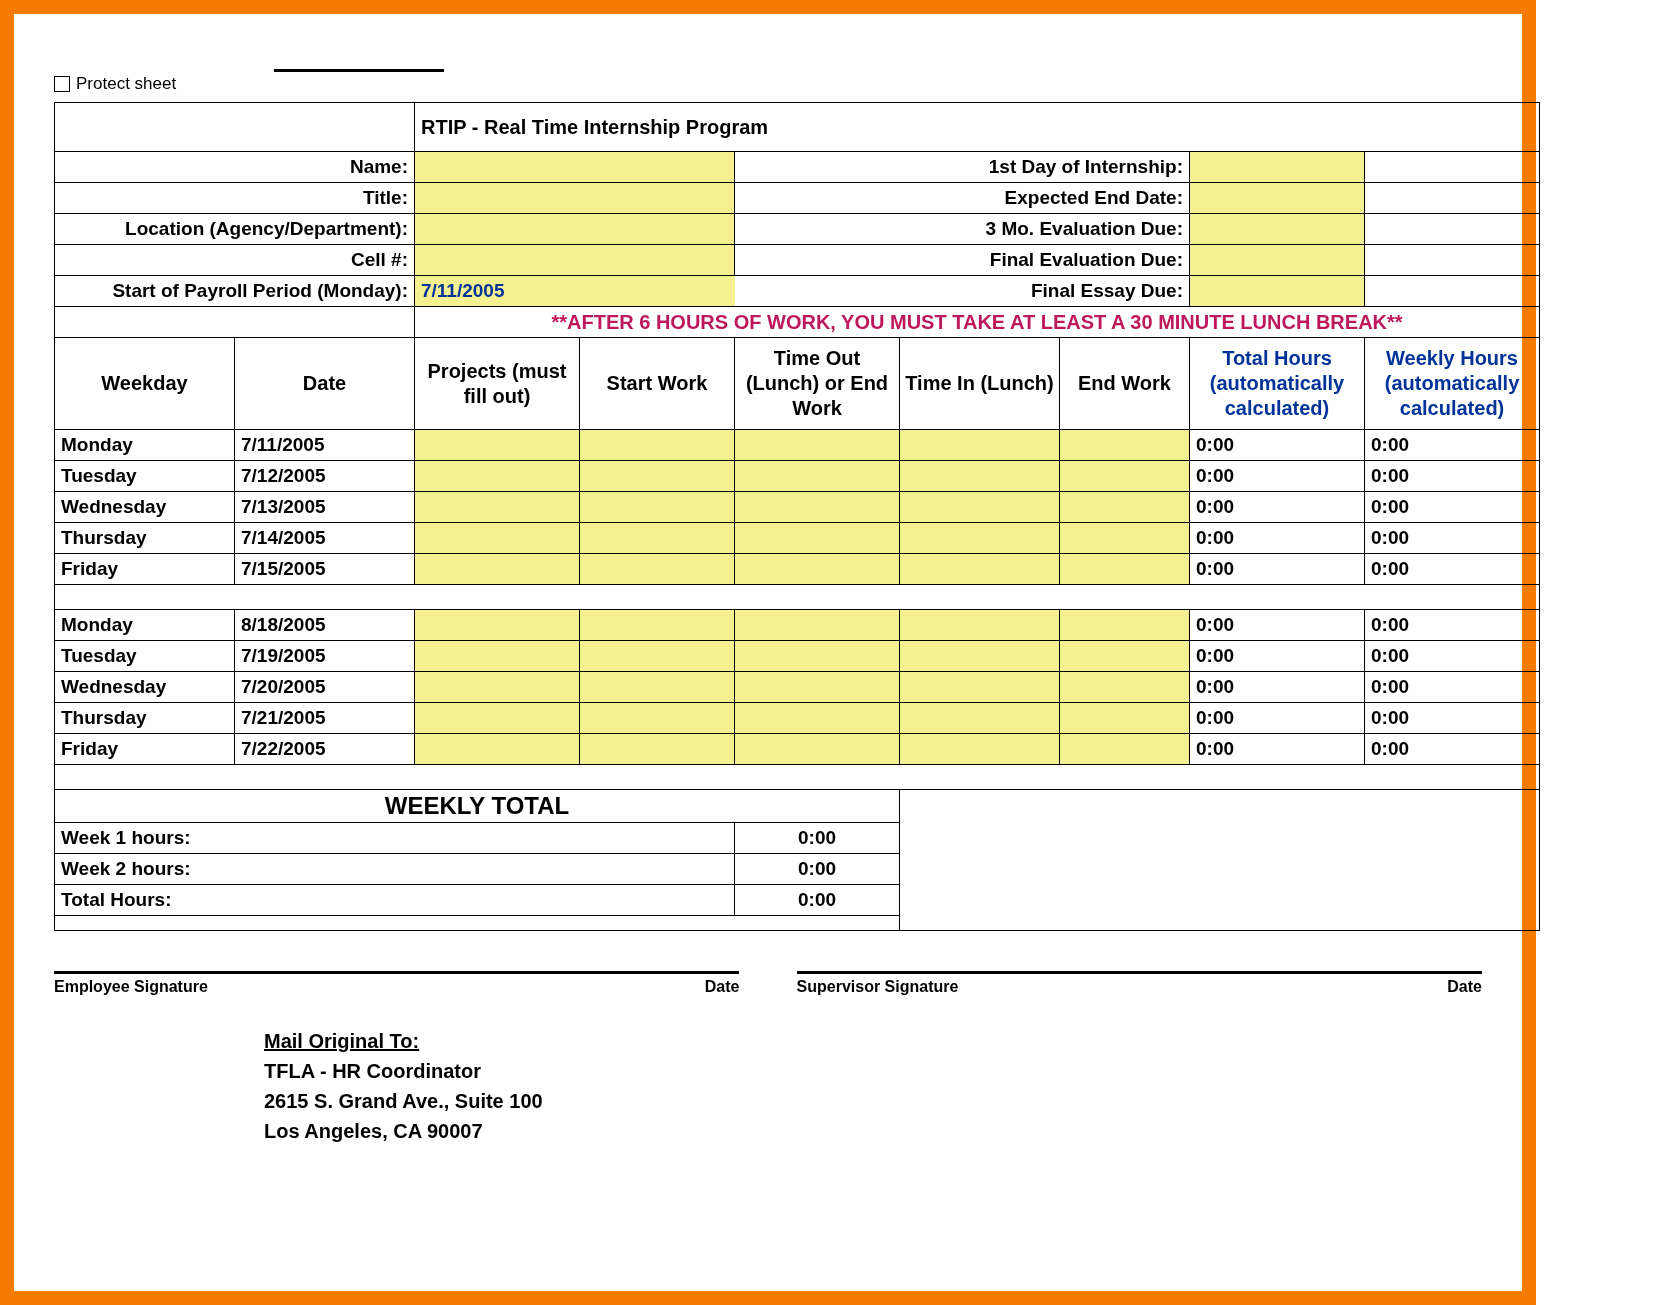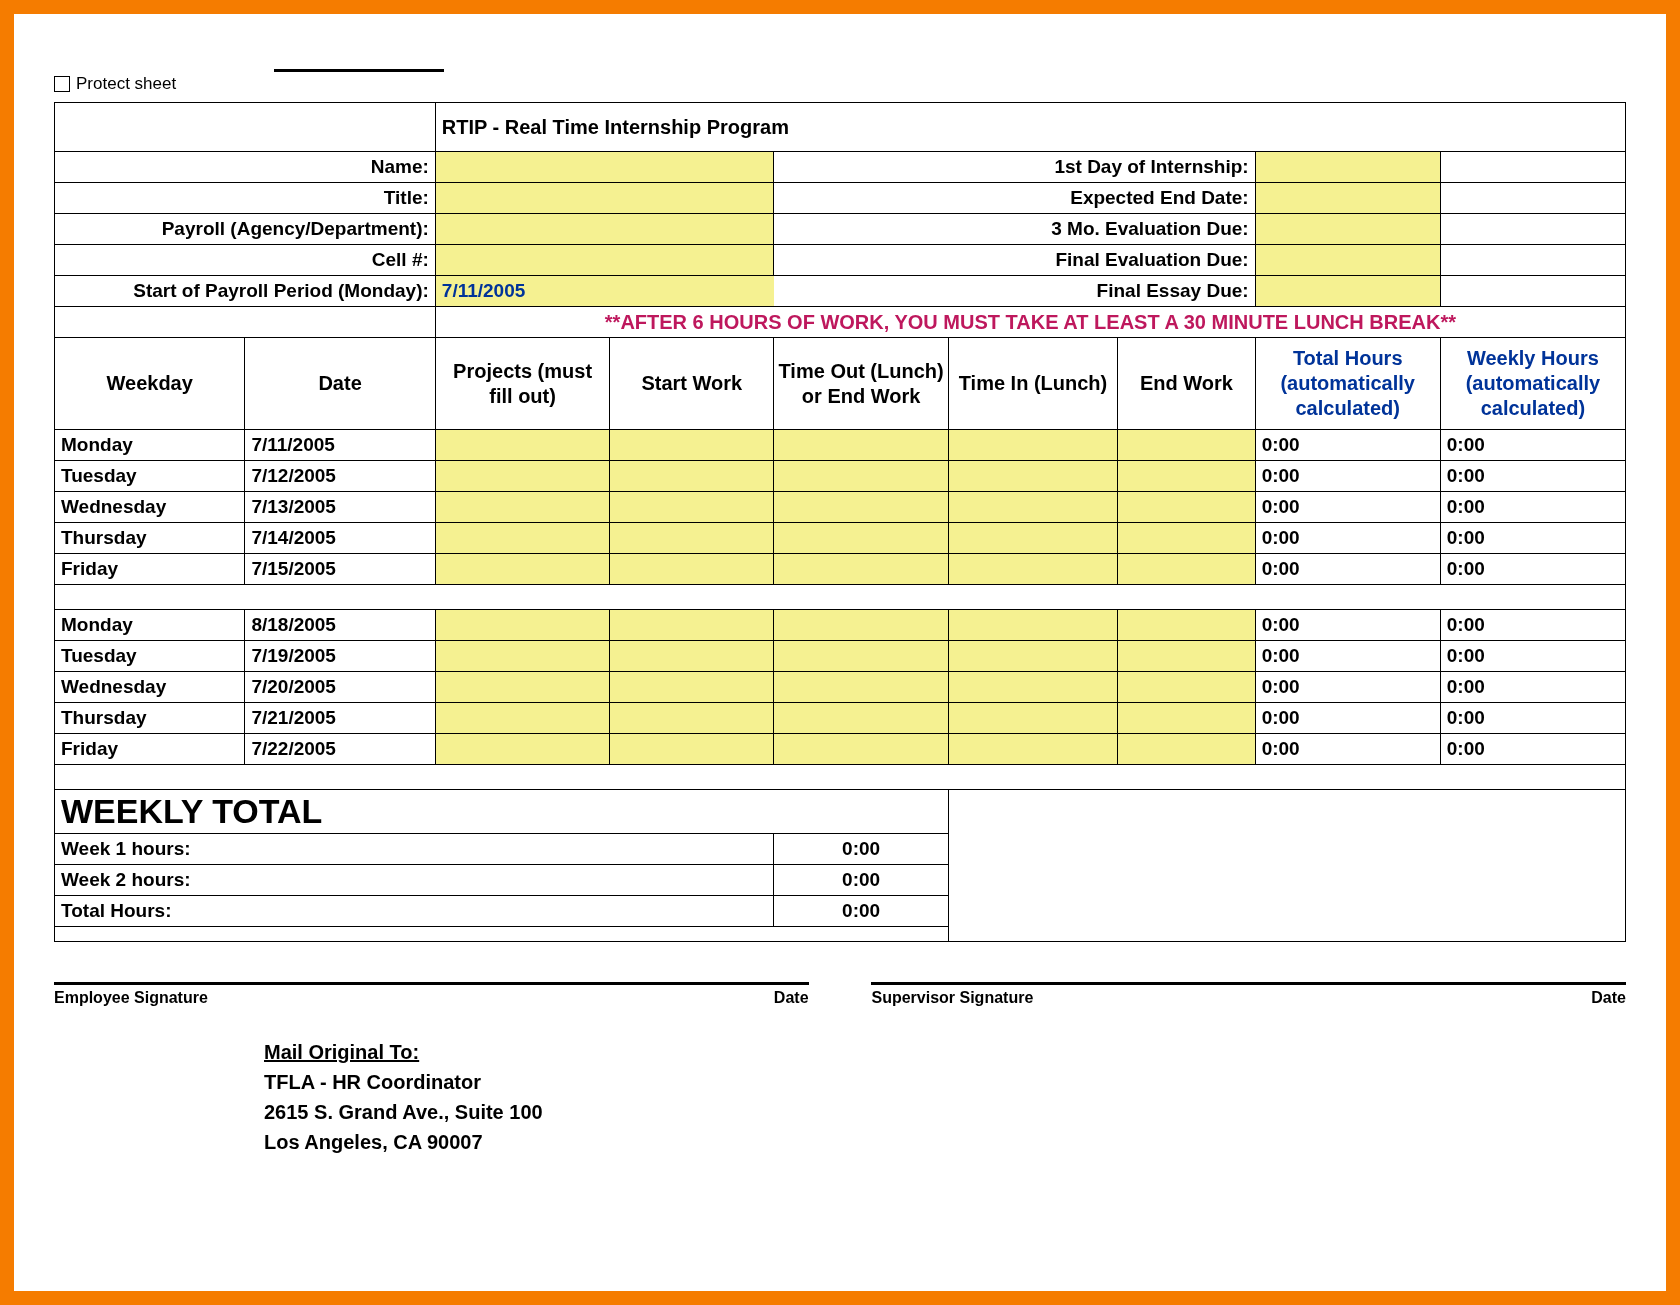--- a/index.html
+++ b/index.html
@@ -2,21 +2,21 @@
 <html><head>
 <meta charset="utf-8">
 <style>
   body {
     margin: 0;
     padding: 0;
     font-family: Arial, sans-serif;
     background: #fff;
   }
   .frame {
-    width: 1680px;
+    width: 1536px;
     height: 1305px;
     box-sizing: border-box;
     border: 14px solid #f57c00;
     background: #fff;
     position: relative;
     padding: 30px 40px;
   }
   .protect-row {
     display: flex;
     align-items: center;
@@ -84,22 +84,23 @@
   }
   .center {
     font-weight: bold;
   }
   .spacer-row td {
     height: 20px;
     border-left: none;
     border-right: none;
   }
   .wt-title {
-    font-size: 34px;
-    font-weight: bold;
+    font-size: 24px;
+    font-weight: bold;
+    text-align: center;
   }
   .wk-label {
     font-weight: bold;
     text-align: left;
   }
   .wk-val {
     font-weight: bold;
     text-align: center;
   }
   .sig-section {
@@ -166,21 +167,21 @@
       <td></td>
     </tr>
     <tr>
       <td colspan="2" class="label-right">Title:</td>
       <td colspan="2" class="yellow"></td>
       <td colspan="3" class="label-right">Expected End Date:</td>
       <td class="yellow"></td>
       <td></td>
     </tr>
     <tr>
-      <td colspan="2" class="label-right">Payroll (Agency/Department):</td>
+      <td colspan="2" class="label-right">Location (Agency/Department):</td>
       <td colspan="2" class="yellow"></td>
       <td colspan="3" class="label-right">3 Mo. Evaluation Due:</td>
       <td class="yellow"></td>
       <td></td>
     </tr>
     <tr>
       <td colspan="2" class="label-right">Cell #:</td>
       <td colspan="2" class="yellow"></td>
       <td colspan="3" class="label-right">Final Evaluation Due:</td>
       <td class="yellow"></td>

